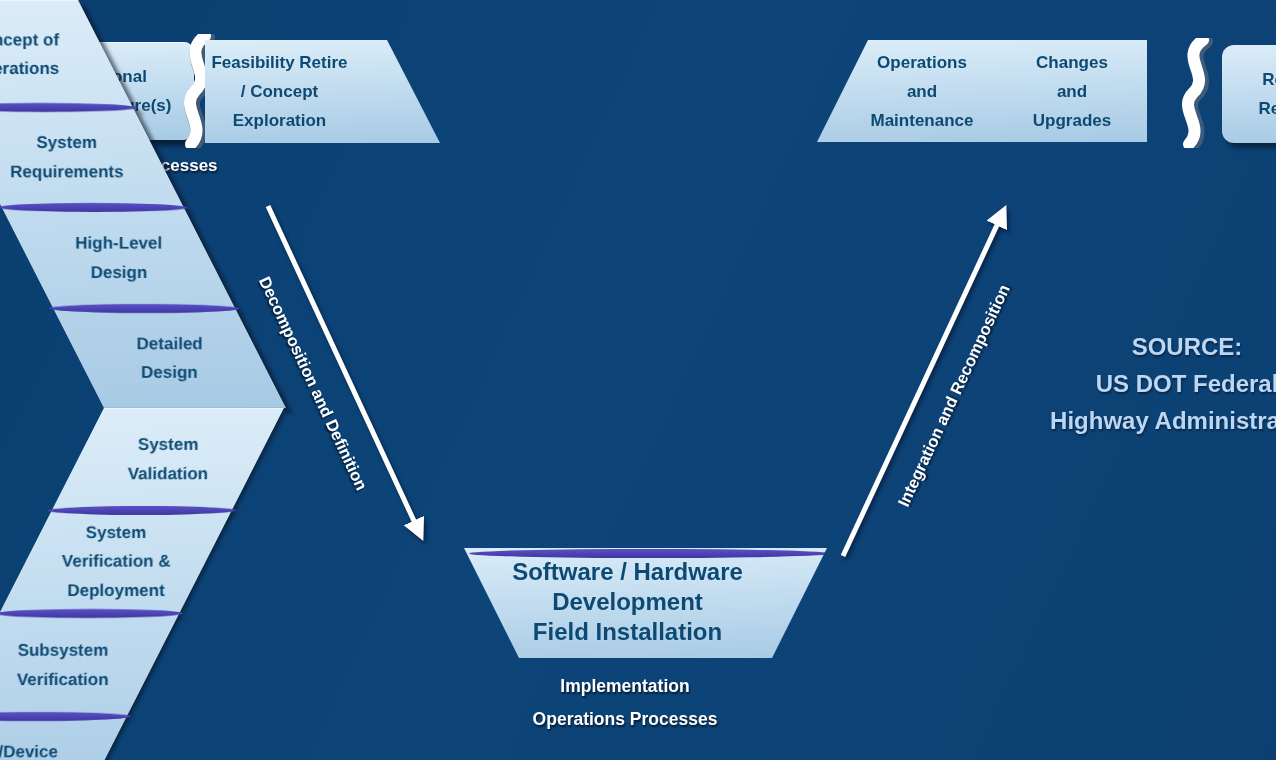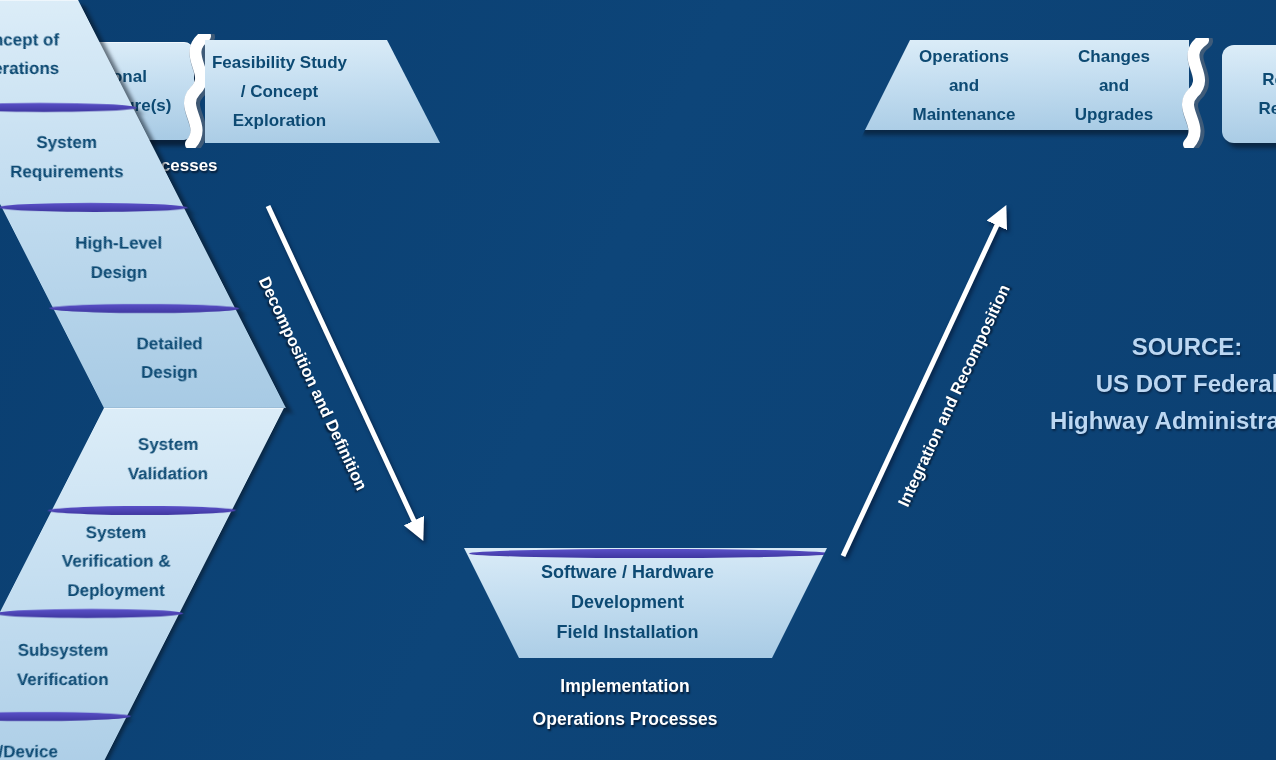--- a/index.html
+++ b/index.html
@@ -40,29 +40,29 @@
   #left-wing .cell-inner{transform:skewX(-27deg);}
   #right-wing .cell-inner{transform:skewX(27deg);}
   .divider{position:absolute;left:-4px;width:calc(100% + 8px);height:9px;z-index:3;
            background:linear-gradient(180deg,#5a50c8,#3f37a0);border-radius:50%;}
 
   
   #trapezoid{position:absolute;left:455px;top:544px;width:385px;height:116px;
              clip-path:polygon(9px 4px,372px 4px,317px 114px,64px 114px);
              display:flex;align-items:center;justify-content:center;
              padding-right:40px;box-sizing:border-box;}
-  #trapezoid .cell-text{font-size:18px;line-height:30px;}
+  #trapezoid .cell-text{font-size:24px;line-height:30px;}
   #trapezoid-divider{position:absolute;left:14px;right:10px;top:5px;height:9px;
                      background:linear-gradient(180deg,#5a50c8,#3f37a0);border-radius:50%;}
 
   #implementation-label{position:absolute;left:455px;top:670px;width:340px;
                         text-align:center;font-size:17.5px;line-height:33px;}
 
   
-  #topright-band{position:absolute;left:859px;top:40px;width:330px;height:90px;
+  #topright-band{position:absolute;left:817px;top:40px;width:330px;height:102px;
                  clip-path:polygon(51px 0,330px 0,330px 102px,0 102px);
                  display:flex;padding-left:30px;box-sizing:border-box;}
   #topright-band .tr-cell{flex:1;display:flex;align-items:center;justify-content:center;}
   #retire-box{position:absolute;left:1222px;top:45px;width:138px;height:98px;
               border-radius:12px;display:flex;align-items:center;justify-content:center;}
 
   
   #arrows{position:absolute;left:0;top:0;width:1276px;height:760px;pointer-events:none;
           filter:drop-shadow(2px 3px 2px rgba(0,0,20,0.5));}
   #decomp-label{position:absolute;left:133px;top:374px;width:360px;text-align:center;
@@ -98,21 +98,21 @@
     <span class="cell-text">Regional
 Architecture(s)</span>
   </div>
 
   <svg id="squiggle-left" class="squiggle" width="48" height="114" viewBox="0 0 48 114">
     <path d="M33,3 C8,22 42,40 23,58 C7,75 36,92 19,111" fill="none" stroke="#55677a" stroke-width="16" stroke-linecap="round" opacity="0.7"></path>
     <path d="M31,2 C6,21 40,39 21,57 C5,74 34,91 17,110" fill="none" stroke="#ffffff" stroke-width="12" stroke-linecap="round"></path>
   </svg>
 
   <div id="feasibility-cell" class="band-fill shadowed">
-    <span class="cell-text">Feasibility Study
+    <span class="cell-text">Feasibility Retire
 / Concept
 Exploration</span>
   </div>
 
   <div id="lifecycle-label" class="white-label">Lifecycle Processes</div>
 
   <div id="left-wing" class="band-fill shadowed">
     <div class="wcell" style="top:0;height:107px;">
       <div class="cell-inner cell-text">Concept of
 Operations</div>

